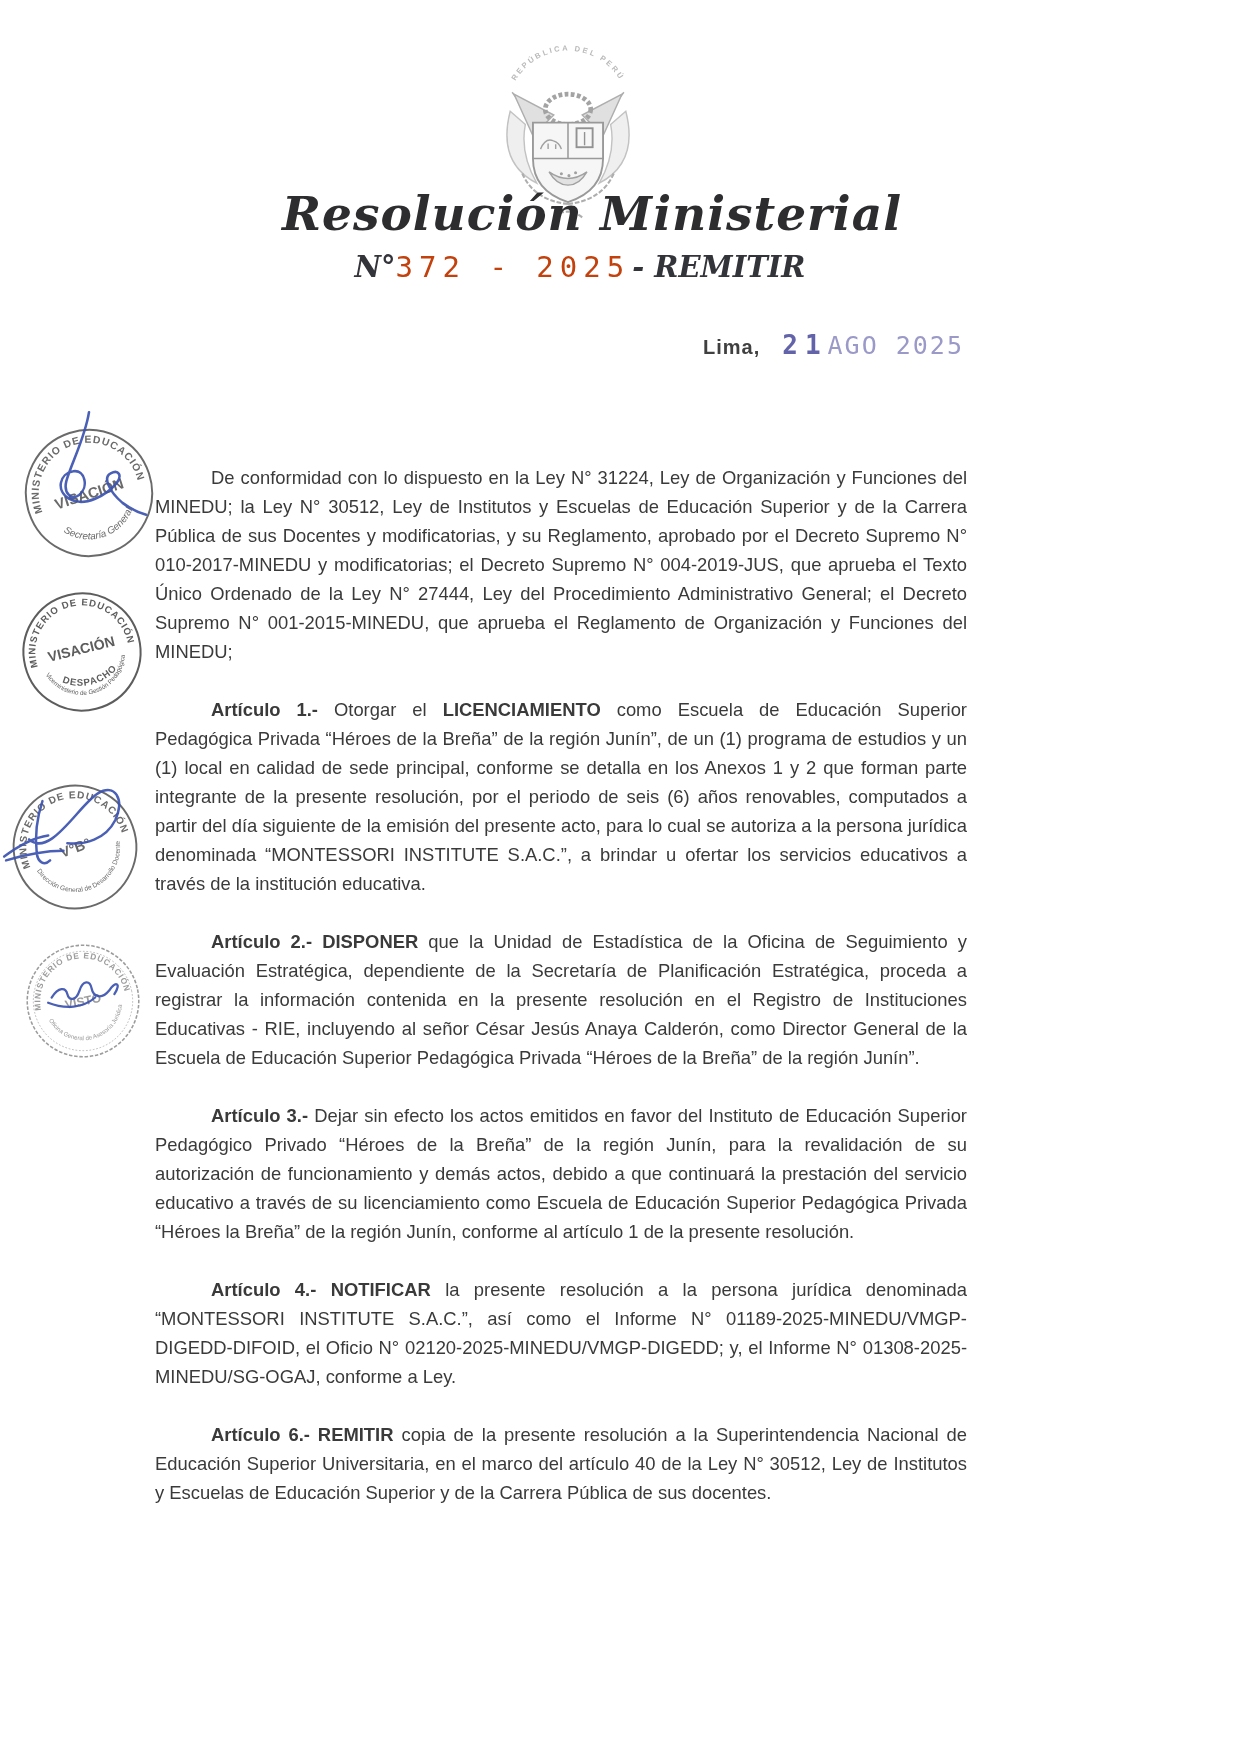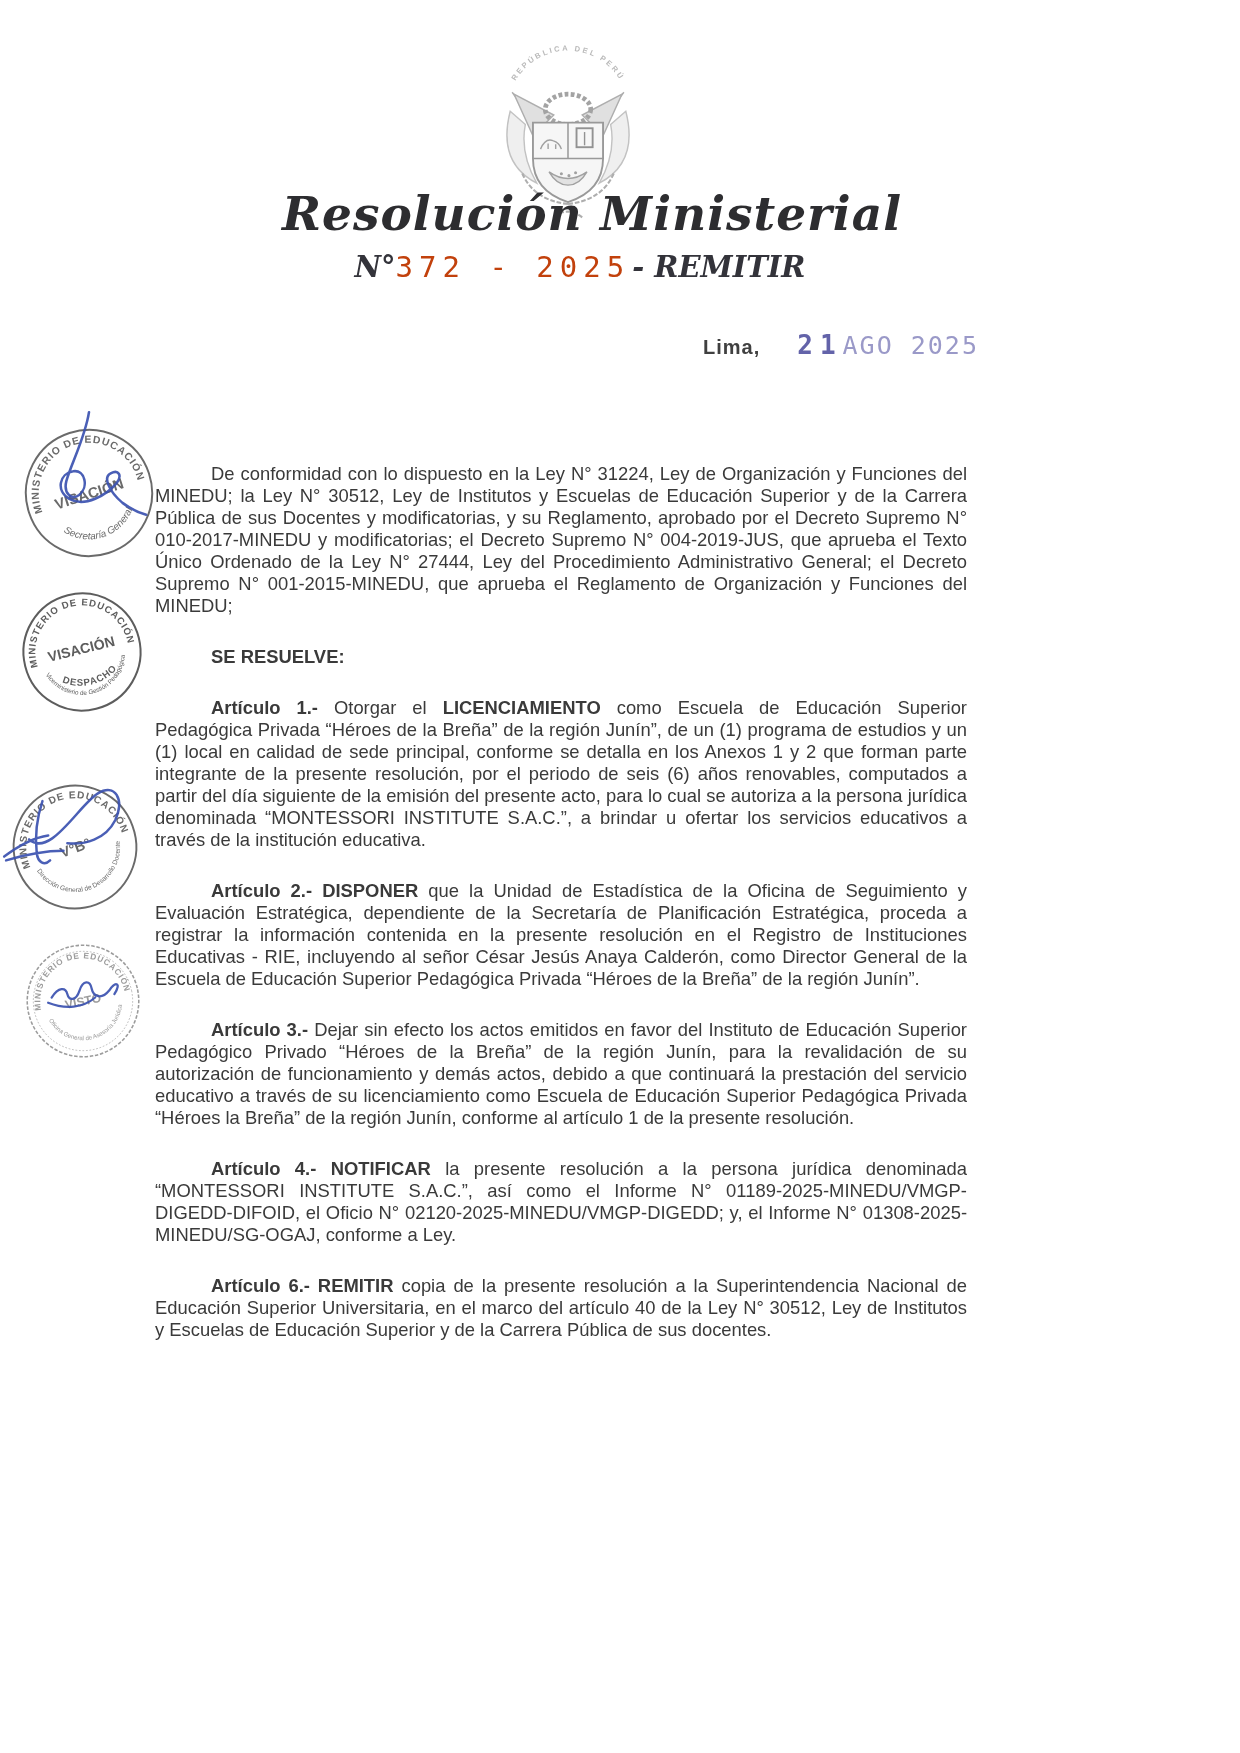--- a/index.html
+++ b/index.html
@@ -15,27 +15,27 @@
              font-size:47px;letter-spacing:1px;color:#2d2d30;}
   .doc-number{position:absolute;left:0;top:250px;width:1240px;text-align:center;
               transform:translateX(-40px);white-space:nowrap;}
   .num-prefix,.num-suffix{font-family:"DejaVu Serif", serif;font-style:italic;font-weight:bold;
               font-size:29px;color:#33333a;}
   .num-stamp{font-family:"DejaVu Sans Mono", monospace;font-size:29px;letter-spacing:6px;
               color:#c2410c;margin:0 2px 0 0;}
   .date-line{position:absolute;left:703px;top:330px;white-space:nowrap;}
   .date-place{font-size:20px;font-weight:bold;color:#404040;letter-spacing:1px;}
   .date-day{font-family:"DejaVu Sans Mono", monospace;font-size:26px;font-weight:bold;
-            color:#6363a9;letter-spacing:7px;margin-left:37px;}
+            color:#6363a9;letter-spacing:7px;margin-left:22px;}
   .date-rest{font-family:"DejaVu Sans Mono", monospace;font-size:25px;color:#9a99c8;
             letter-spacing:2px;}
 
   
   .body-col{position:absolute;left:155px;top:463px;width:812px;
-            font-size:18.4px;line-height:22px;text-align:justify;color:#3a3a3a;}
+            font-size:18.4px;line-height:29px;text-align:justify;color:#3a3a3a;}
   .para{margin:0 0 29px 0;text-indent:56px;}
   .b{font-weight:bold;}
 
   
   .stamp{position:absolute;}
   .stamp svg{overflow:visible;display:block;}
   .stamp text{font-family:"Liberation Sans", sans-serif;}
   .s1{left:20px;top:424px;width:138px;color:#6a6a6a;}
   .s2{left:18px;top:588px;width:128px;color:#5d5d5d;}
   .s3{left:8px;top:780px;width:134px;color:#6a6a6a;}
@@ -173,21 +173,20 @@
           <textPath href="#p4b" startOffset="50%" text-anchor="middle">Oficina General de Asesoría Jurídica</textPath>
         </text>
       </g>
       <path class="sig" stroke-width="2" d="M34,66 C42,54 50,54 52,62 C54,70 62,70 66,58 C70,46 78,46 80,56 C82,66 92,68 100,58 C108,46 114,50 106,62 M30,72 C50,80 70,78 84,66"></path>
     </svg>
   </div>
 
   <div class="body-col">
     <p class="para"><span>De conformidad con lo dispuesto en la Ley N° 31224, Ley de Organización y Funciones del MINEDU; la Ley N° 30512, Ley de Institutos y Escuelas de Educación Superior y de la Carrera Pública de sus Docentes y modificatorias, y su Reglamento, aprobado por el Decreto Supremo N° 010-2017-MINEDU y modificatorias; el Decreto Supremo N° 004-2019-JUS, que aprueba el Texto Único Ordenado de la Ley N° 27444, Ley del Procedimiento Administrativo General; el Decreto Supremo N° 001-2015-MINEDU, que aprueba el Reglamento de Organización y Funciones del MINEDU;</span></p>
 
-    <p class="para b">SE RESUELVE:</p>
 
     <p class="para"><span class="b">Artículo 1.-</span><span> Otorgar el </span><span class="b">LICENCIAMIENTO</span><span> como Escuela de Educación Superior Pedagógica Privada “Héroes de la Breña” de la región Junín”, de un (1) programa de estudios y un (1) local en calidad de sede principal, conforme se detalla en los Anexos 1 y 2 que forman parte integrante de la presente resolución, por el periodo de seis (6) años renovables, computados a partir del día siguiente de la emisión del presente acto, para lo cual se autoriza a la persona jurídica denominada “MONTESSORI INSTITUTE S.A.C.”, a brindar u ofertar los servicios educativos a través de la institución educativa.</span></p>
 
     <p class="para"><span class="b">Artículo 2.- DISPONER</span><span> que la Unidad de Estadística de la Oficina de Seguimiento y Evaluación Estratégica, dependiente de la Secretaría de Planificación Estratégica, proceda a registrar la información contenida en la presente resolución en el Registro de Instituciones Educativas - RIE, incluyendo al señor César Jesús Anaya Calderón, como Director General de la Escuela de Educación Superior Pedagógica Privada “Héroes de la Breña” de la región Junín”.</span></p>
 
     <p class="para"><span class="b">Artículo 3.-</span><span> Dejar sin efecto los actos emitidos en favor del Instituto de Educación Superior Pedagógico Privado “Héroes de la Breña” de la región Junín, para la revalidación de su autorización de funcionamiento y demás actos, debido a que continuará la prestación del servicio educativo a través de su licenciamiento como Escuela de Educación Superior Pedagógica Privada “Héroes la Breña” de la región Junín, conforme al artículo 1 de la presente resolución.</span></p>
 
     <p class="para"><span class="b">Artículo 4.- NOTIFICAR</span><span> la presente resolución a la persona jurídica denominada “MONTESSORI INSTITUTE S.A.C.”, así como el Informe N° 01189-2025-MINEDU/VMGP-DIGEDD-DIFOID, el Oficio N° 02120-2025-MINEDU/VMGP-DIGEDD; y, el Informe N° 01308-2025-MINEDU/SG-OGAJ, conforme a Ley.</span></p>
 
     <p class="para"><span class="b">Artículo 6.- REMITIR</span><span> copia de la presente resolución a la Superintendencia Nacional de Educación Superior Universitaria, en el marco del artículo 40 de la Ley N° 30512, Ley de Institutos y Escuelas de Educación Superior y de la Carrera Pública de sus docentes.</span></p>

